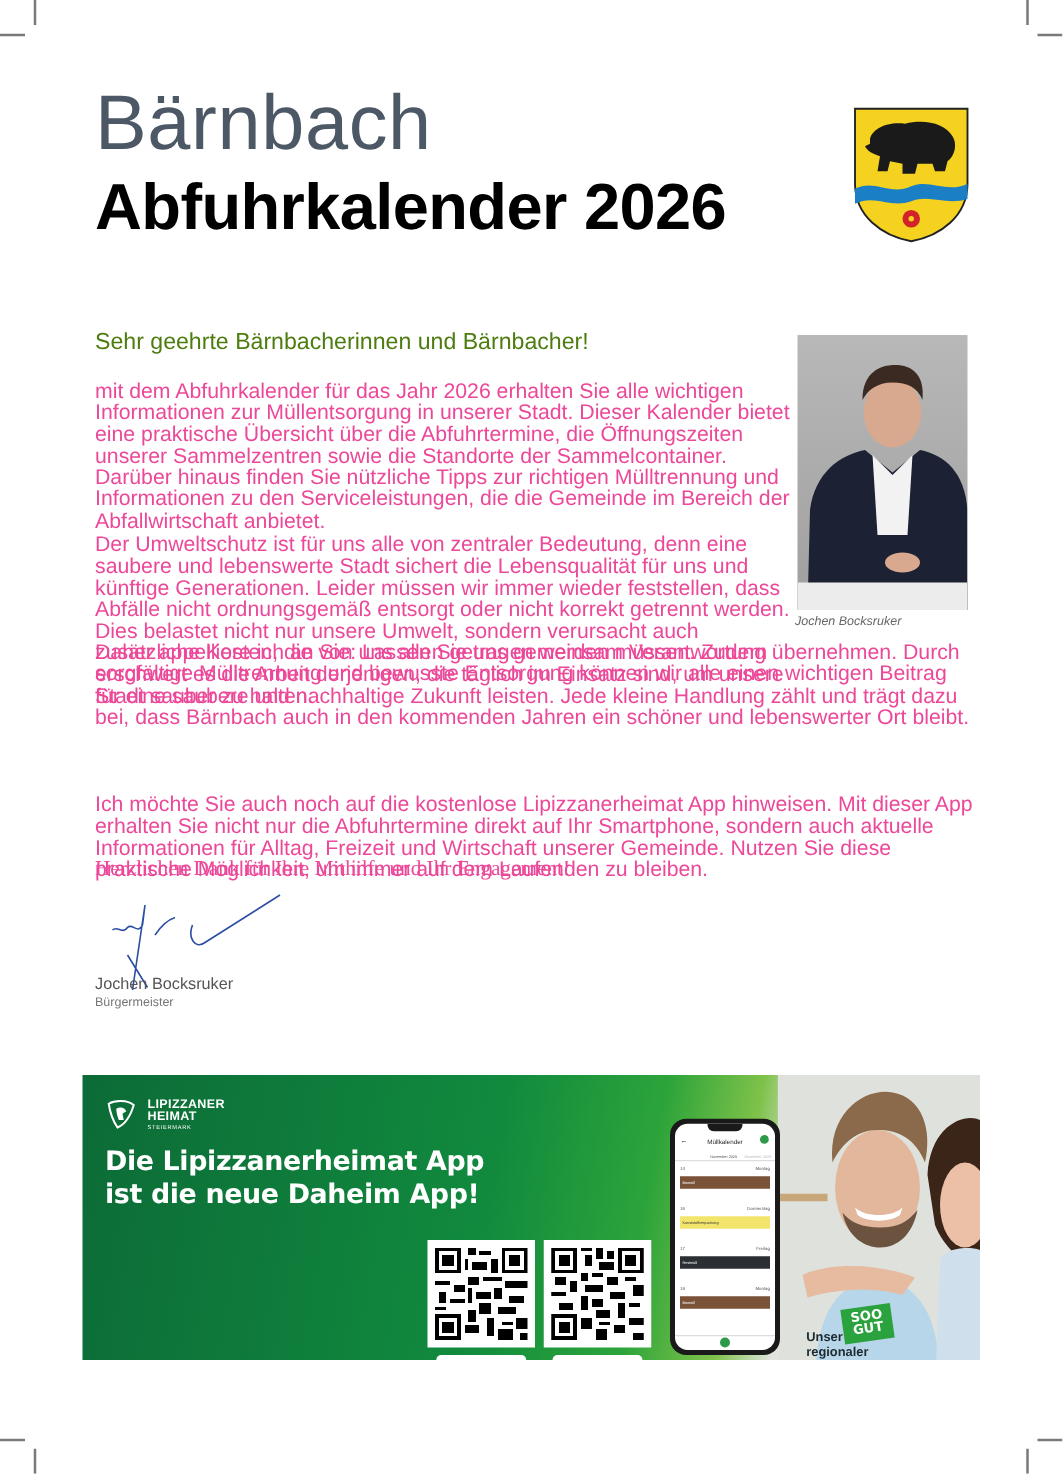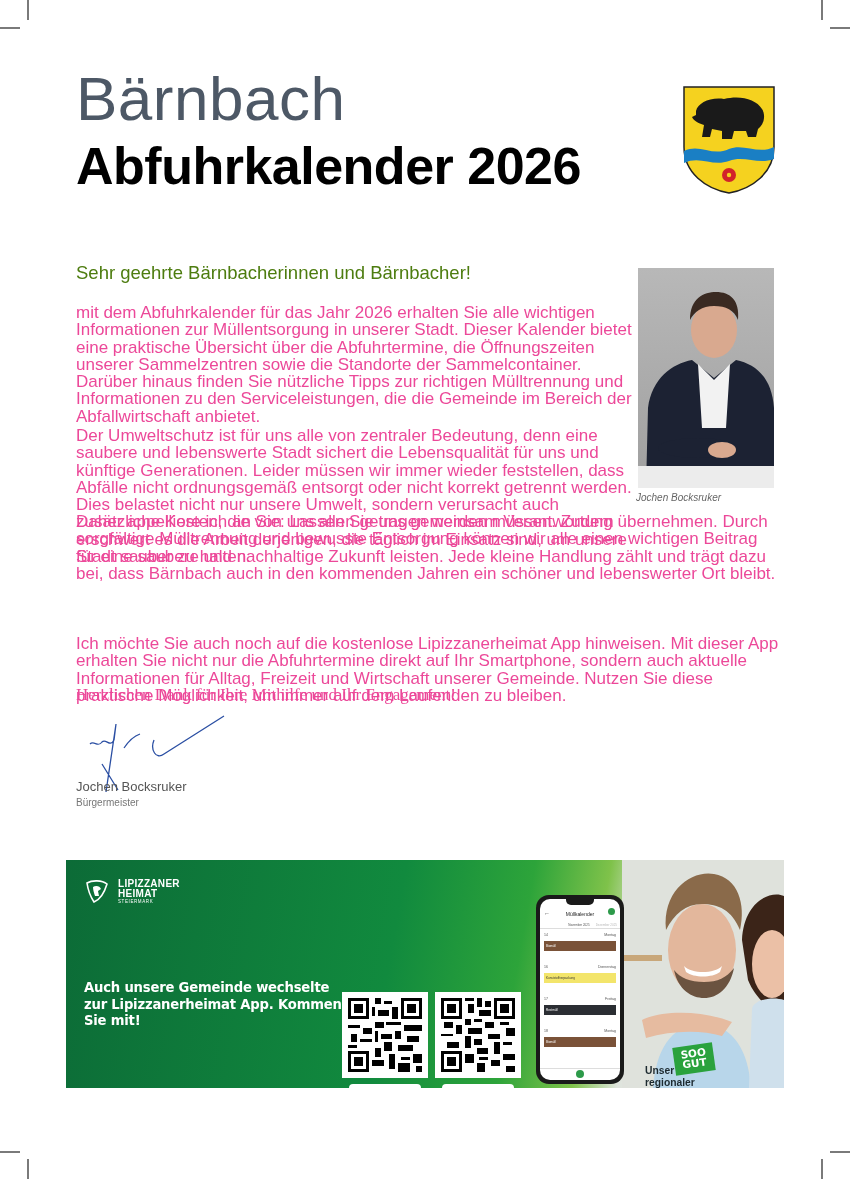--- a/index.html
+++ b/index.html
@@ -131,21 +131,21 @@
       <path d="M3 5 C8 2 18 2 23 6 C20 16 15 22 10 24 C6 18 4 12 3 5 Z" fill="none" stroke="#fff" stroke-width="1.6"></path>
       <path d="M9 9 C12 7 16 8 17 11 L14 13 L15 18 L11 18 C10 15 9 12 9 9 Z" fill="#fff"></path>
     </svg>
     <div>
       <div class="logo-text">LIPIZZANER</div>
       <div class="logo-text">HEIMAT</div>
       <div class="logo-sub">STEIERMARK</div>
     </div>
   </div>
 
-  <div class="banner-h2">Auch unsere Gemeinde wechselte zur Lipizzanerheimat App. Kommen Sie mit!</div>
+  <div class="banner-h1">Die Lipizzanerheimat App ist die neue Daheim App!</div>
 
   <div class="qr" style="left:276px;">
     <svg viewBox="0 0 25 25" shape-rendering="crispEdges">
       <rect x="0" y="0" width="7" height="7" fill="#000"></rect>
         <rect x="1" y="1" width="5" height="5" fill="#fff"></rect>
         <rect x="2" y="2" width="3" height="3" fill="#000"></rect>
       <rect x="18" y="0" width="7" height="7" fill="#000"></rect>
         <rect x="19" y="1" width="5" height="5" fill="#fff"></rect>
         <rect x="20" y="2" width="3" height="3" fill="#000"></rect>
       <rect x="0" y="18" width="7" height="7" fill="#000"></rect>

